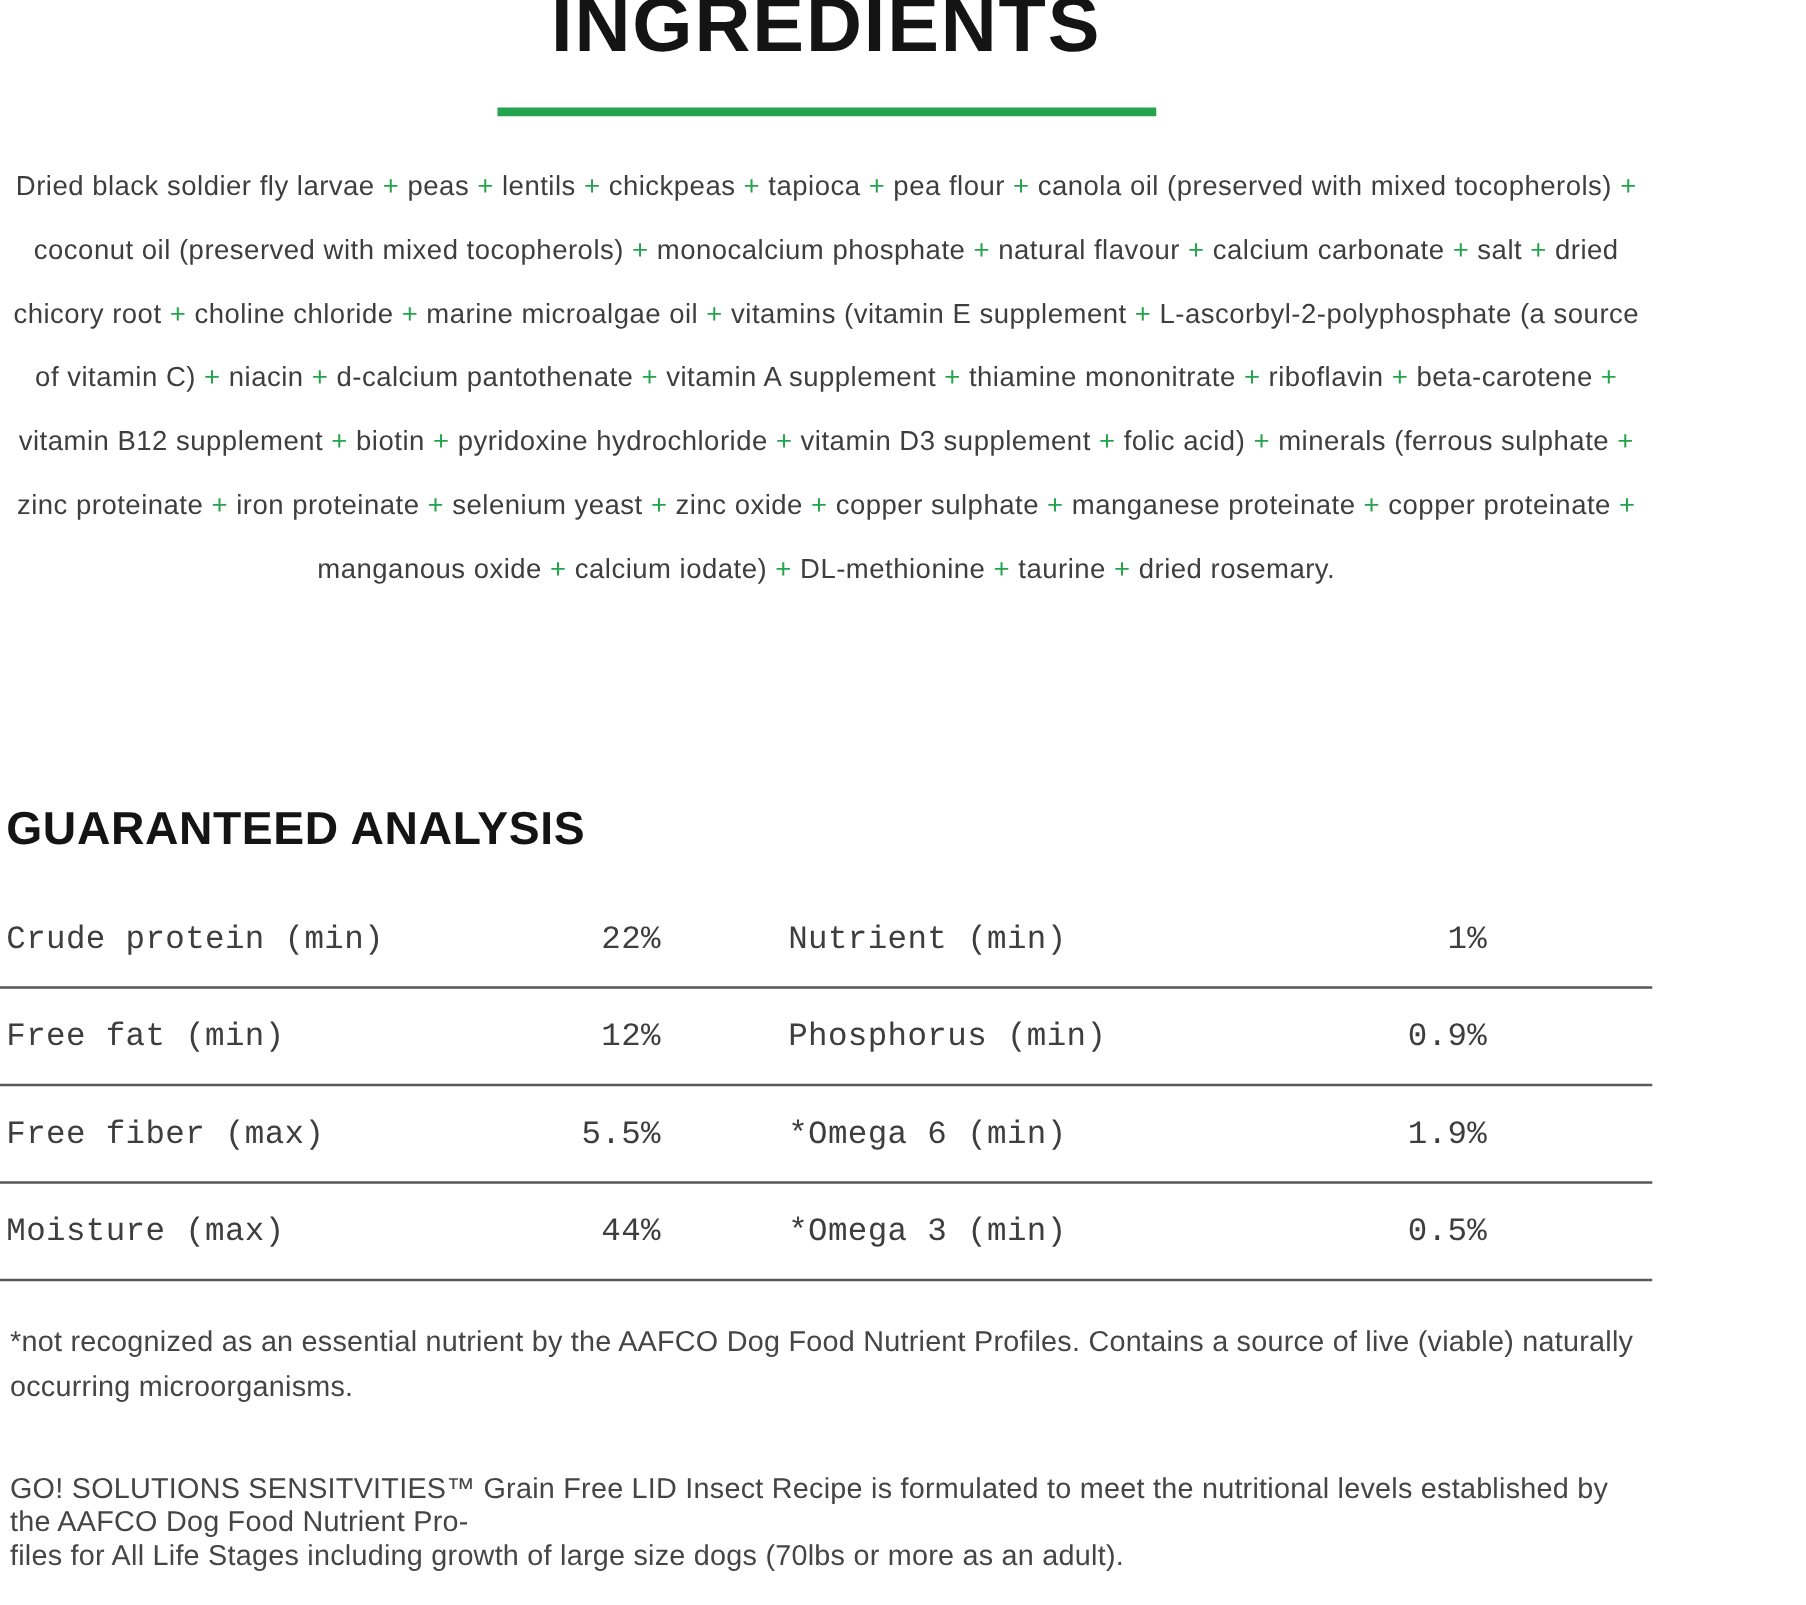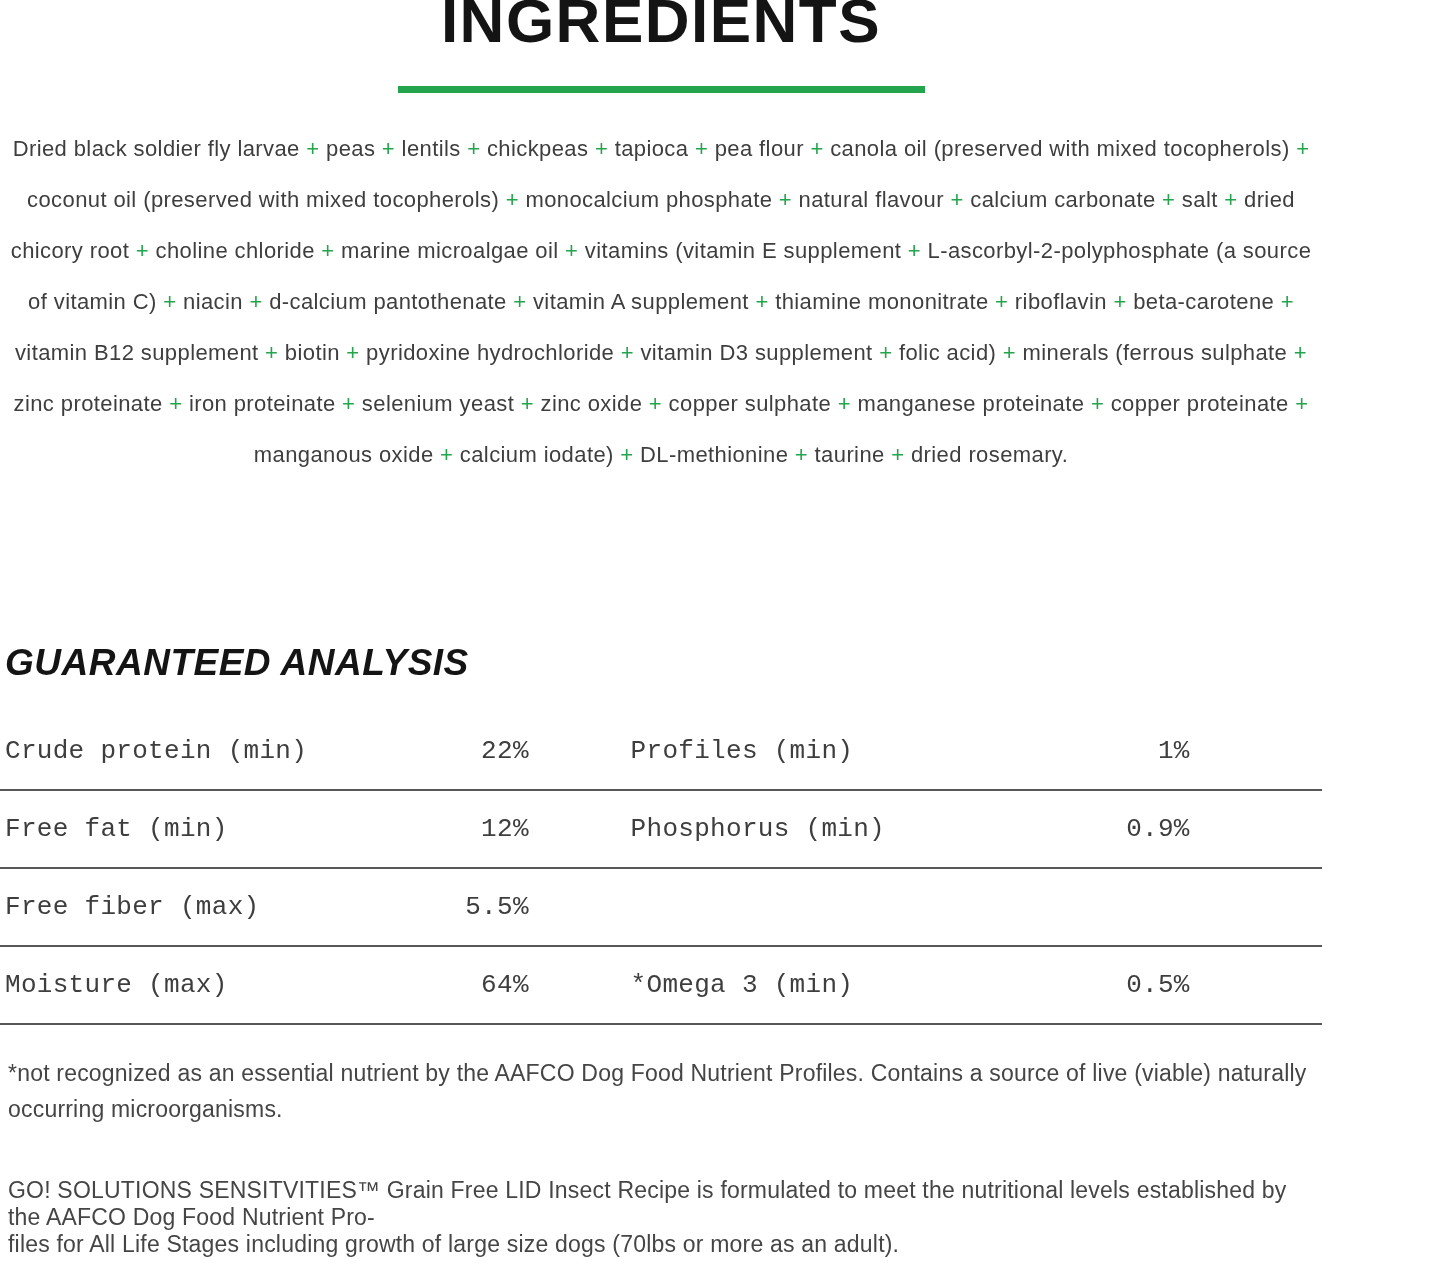--- a/index.html
+++ b/index.html
@@ -43,21 +43,20 @@
     color: var(--body);
   }
   .ingredients .plus { color: var(--accent); }
   .ga-heading {
     margin: 164px 0 0 5px;
     font-size: 37px;
     line-height: 38px;
     font-weight: bold;
     letter-spacing: 0.5px;
     color: var(--ink);
-    font-style: italic;
   }
   .ga-table { margin-top: 31px; font-family: Liberation Mono, monospace; }
   .ga-row {
     display: flex;
     align-items: center;
     height: 78px;
     border-bottom: 2px solid var(--rule);
     font-size: 26px;
     letter-spacing: 0.3px;
     color: var(--body);
@@ -102,47 +101,51 @@
 
   <h2 class="ga-heading">GUARANTEED ANALYSIS</h2>
 
   <div class="ga-table" id="ga-table">
   <div class="ga-row">
     <div class="pair">
       <span class="lbl">Crude protein (min)</span>
       <span class="val">22%</span>
     </div>
     <div class="pair pair-right">
-      <span class="lbl">Profiles (min)</span>
+      <span class="lbl">Nutrient (min)</span>
       <span class="val">1%</span>
     </div>
   </div>
 
   <div class="ga-row">
     <div class="pair">
       <span class="lbl">Free fat (min)</span>
       <span class="val">12%</span>
     </div>
     <div class="pair pair-right">
       <span class="lbl">Phosphorus (min)</span>
       <span class="val">0.9%</span>
     </div>
   </div>
 
   <div class="ga-row">
     <div class="pair">
       <span class="lbl">Free fiber (max)</span>
       <span class="val">5.5%</span>
     </div>
+    <div class="pair pair-right">
+      <span class="lbl">*Omega 6 (min)</span>
+      <span class="val">1.9%</span>
+    </div>
   </div>
 
   <div class="ga-row">
     <div class="pair">
       <span class="lbl">Moisture (max)</span>
-      <span class="val">64%</span>
+      <span class="val">44%</span>
     </div>
     <div class="pair pair-right">
       <span class="lbl">*Omega 3 (min)</span>
       <span class="val">0.5%</span>
     </div>
   </div>
 </div>
 
   <p class="footnote">*not recognized as an essential nutrient by the AAFCO Dog Food Nutrient Profiles. Contains a source of live (viable) naturally occurring microorganisms.</p>
 

